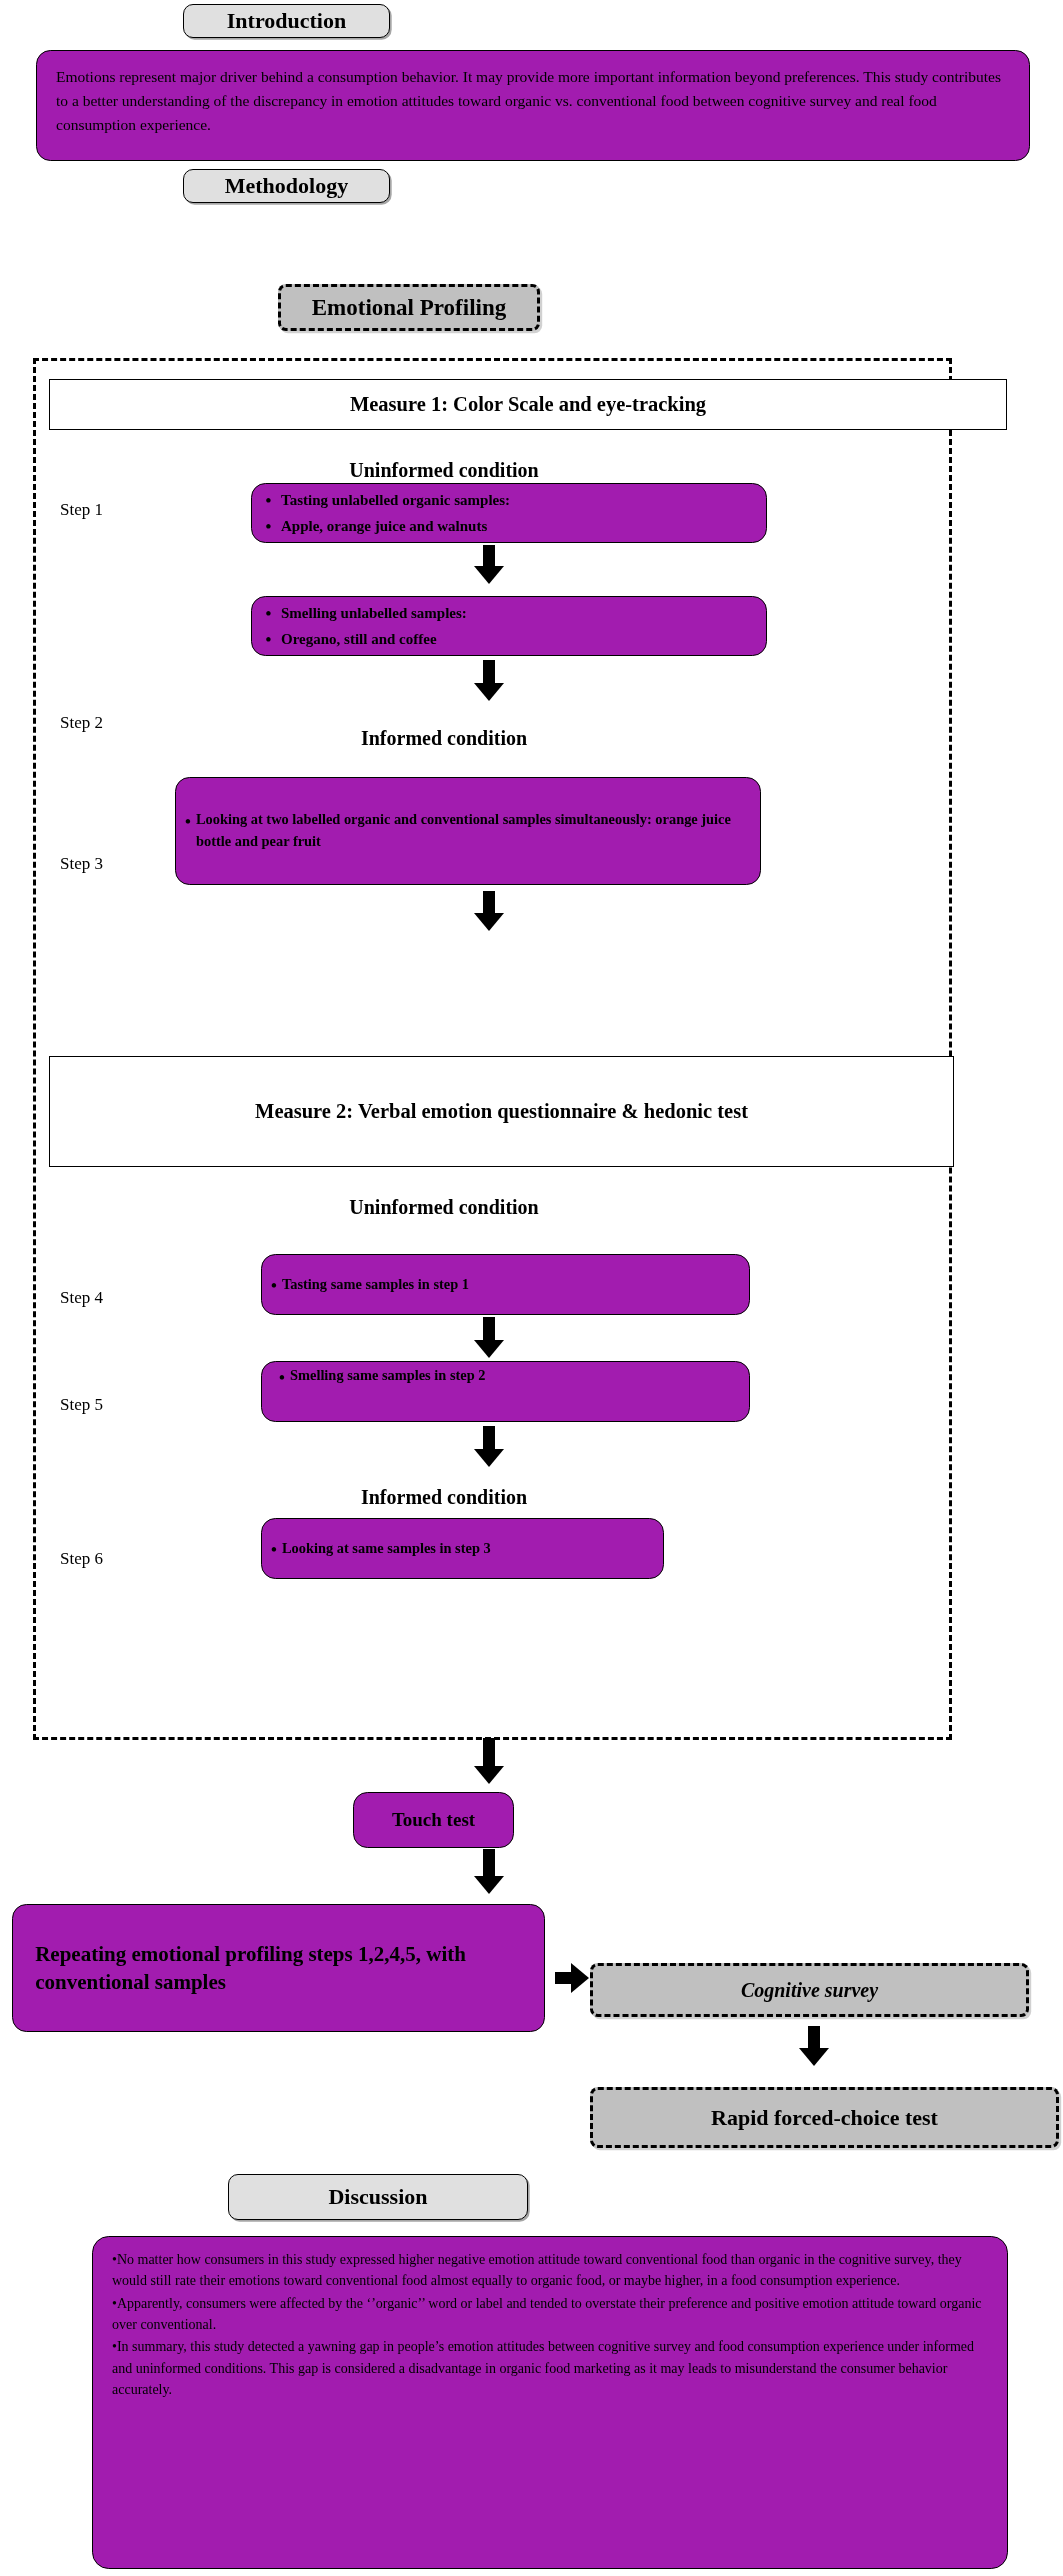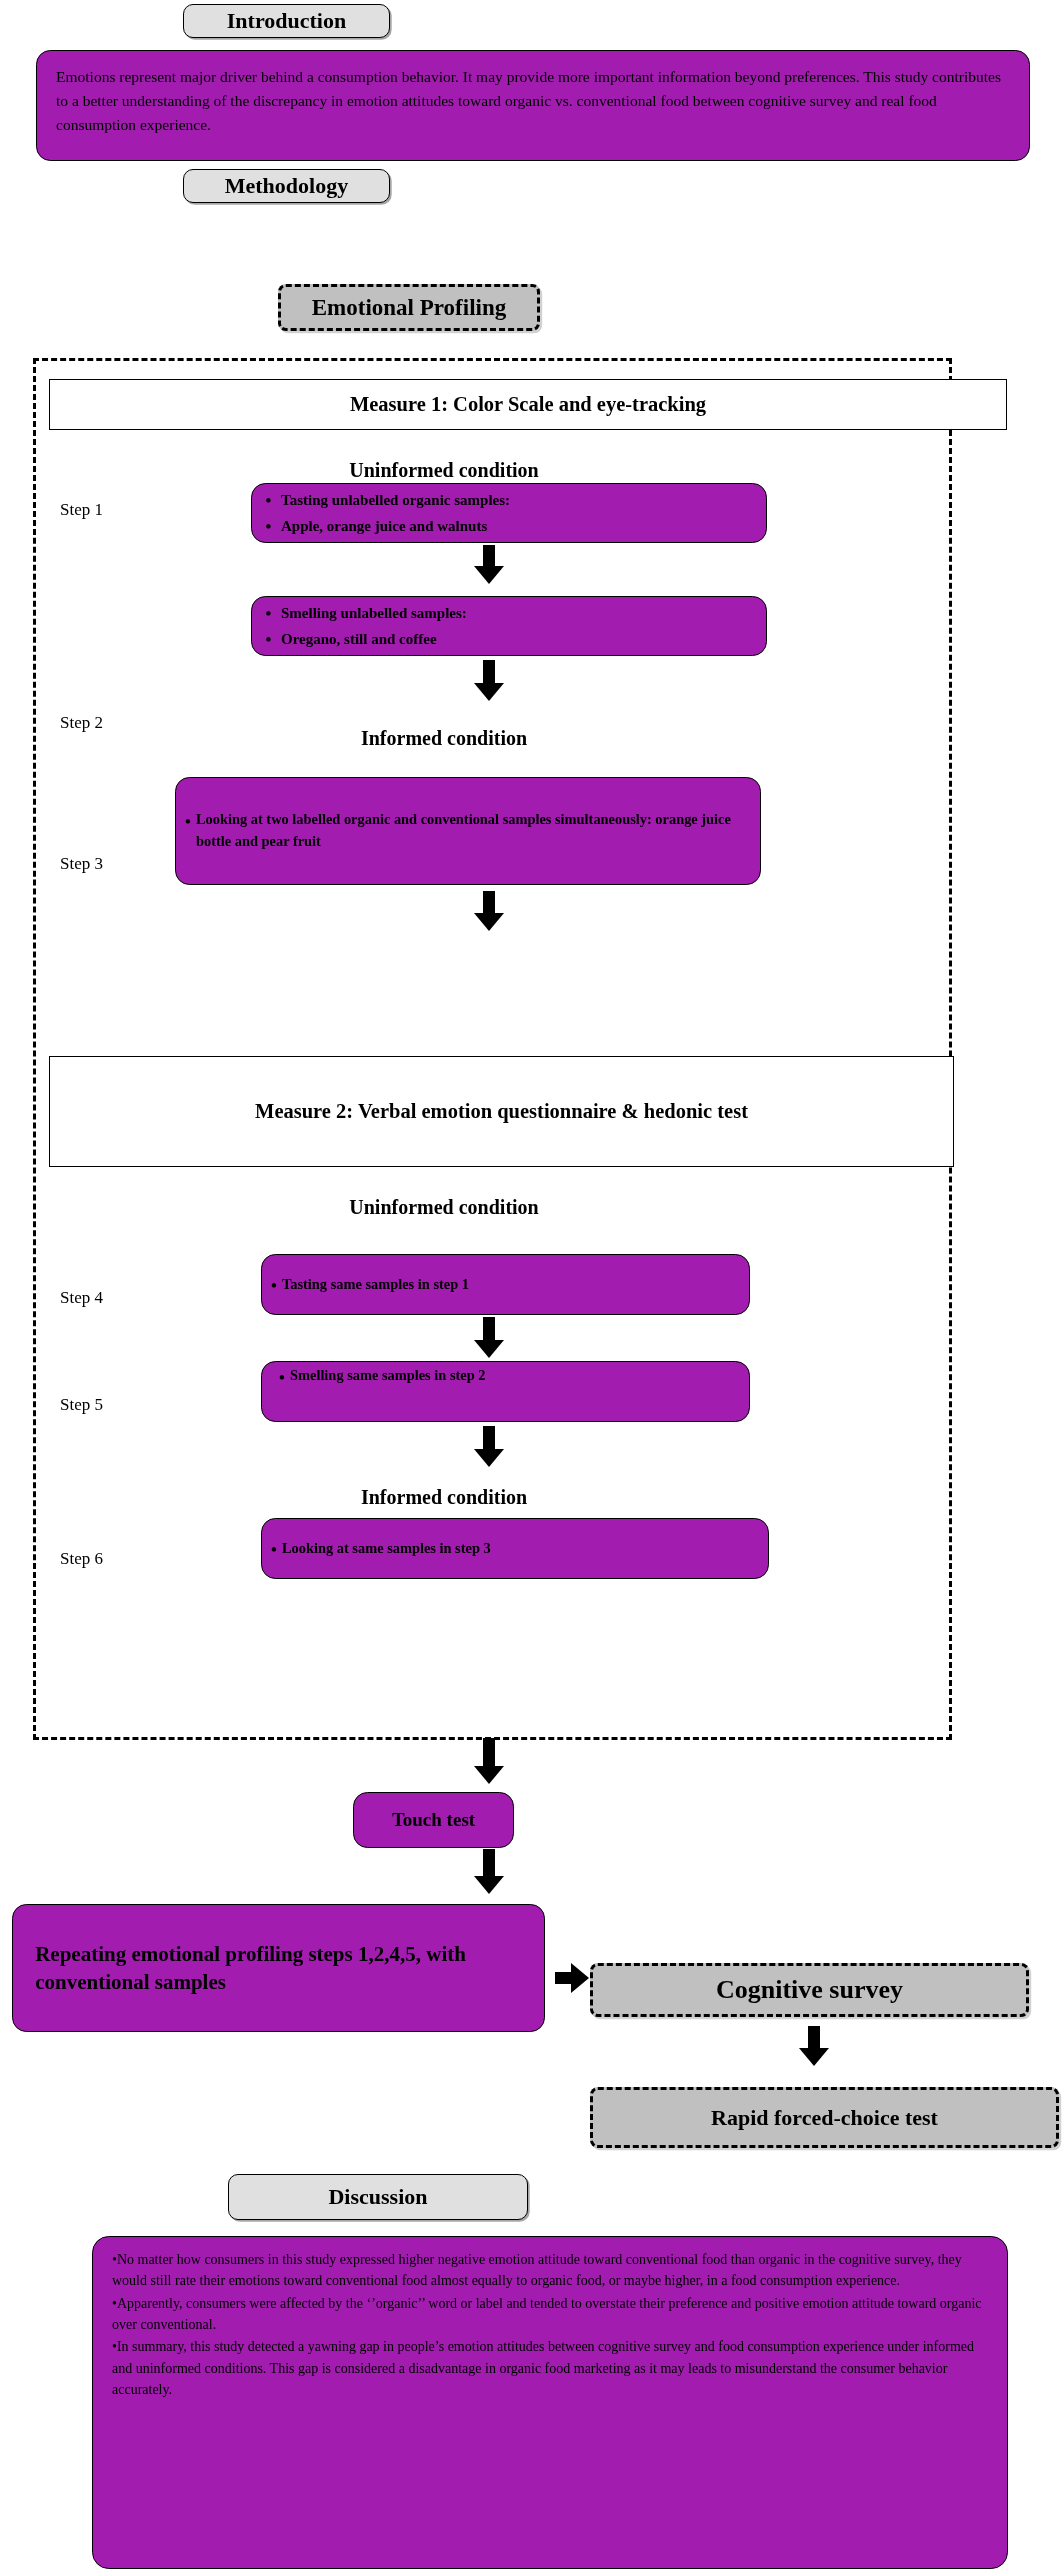--- a/index.html
+++ b/index.html
@@ -299,21 +299,21 @@
     <div class="head"></div>
   </div>
 
   <div class="node cond-heading" style="left:194px; top:1486px; width:500px;">
     <span>Informed condition</span>
   </div>
 
   <div class="node step-label" style="left:60px; top:1549px;">
     <span>Step 6</span>
   </div>
-  <div class="node card" style="left:261px; top:1518px; width:508px; height:61px; display:flex; align-items:center;">
+  <div class="node card" style="left:261px; top:1518px; width:403px; height:61px; display:flex; align-items:center;">
     <ul class="bullets tight">
       <li>Looking at same samples in step 3</li>
     </ul>
   </div>
 
   <div class="arrow-down" style="left:474px; top:1738px;">
     <div class="shaft" style="height:28px;"></div>
     <div class="head"></div>
   </div>
 
@@ -329,21 +329,21 @@
   <div class="node card" style="left:12.2px; top:1904px; width:533px; height:128px; display:flex; align-items:center; justify-content:center;">
     <span style="font-size:21px; font-weight:bold; text-align:left; line-height:1.35; padding:0 22px;">Repeating emotional profiling steps 1,2,4,5, with conventional samples</span>
   </div>
 
   <div class="arrow-right" style="left:555px; top:1963px;">
     <div class="shaft" style="width:15.5px;"></div>
     <div class="head"></div>
   </div>
 
   <div class="node dashed-grey" style="left:590px; top:1963px; width:439px; height:54px;">
-    <span style="font-size:26px;">Cognitive survey</span>
+    <span style="font-size:20px;font-style:italic;">Cognitive survey</span>
   </div>
 
   <div class="arrow-down" style="left:799px; top:2026px;">
     <div class="shaft" style="height:22px;"></div>
     <div class="head"></div>
   </div>
 
   <div class="node section-pill pill-text" style="left:228px; top:2174px; width:300px; height:46px;">
     <span>Discussion</span>
   </div>

